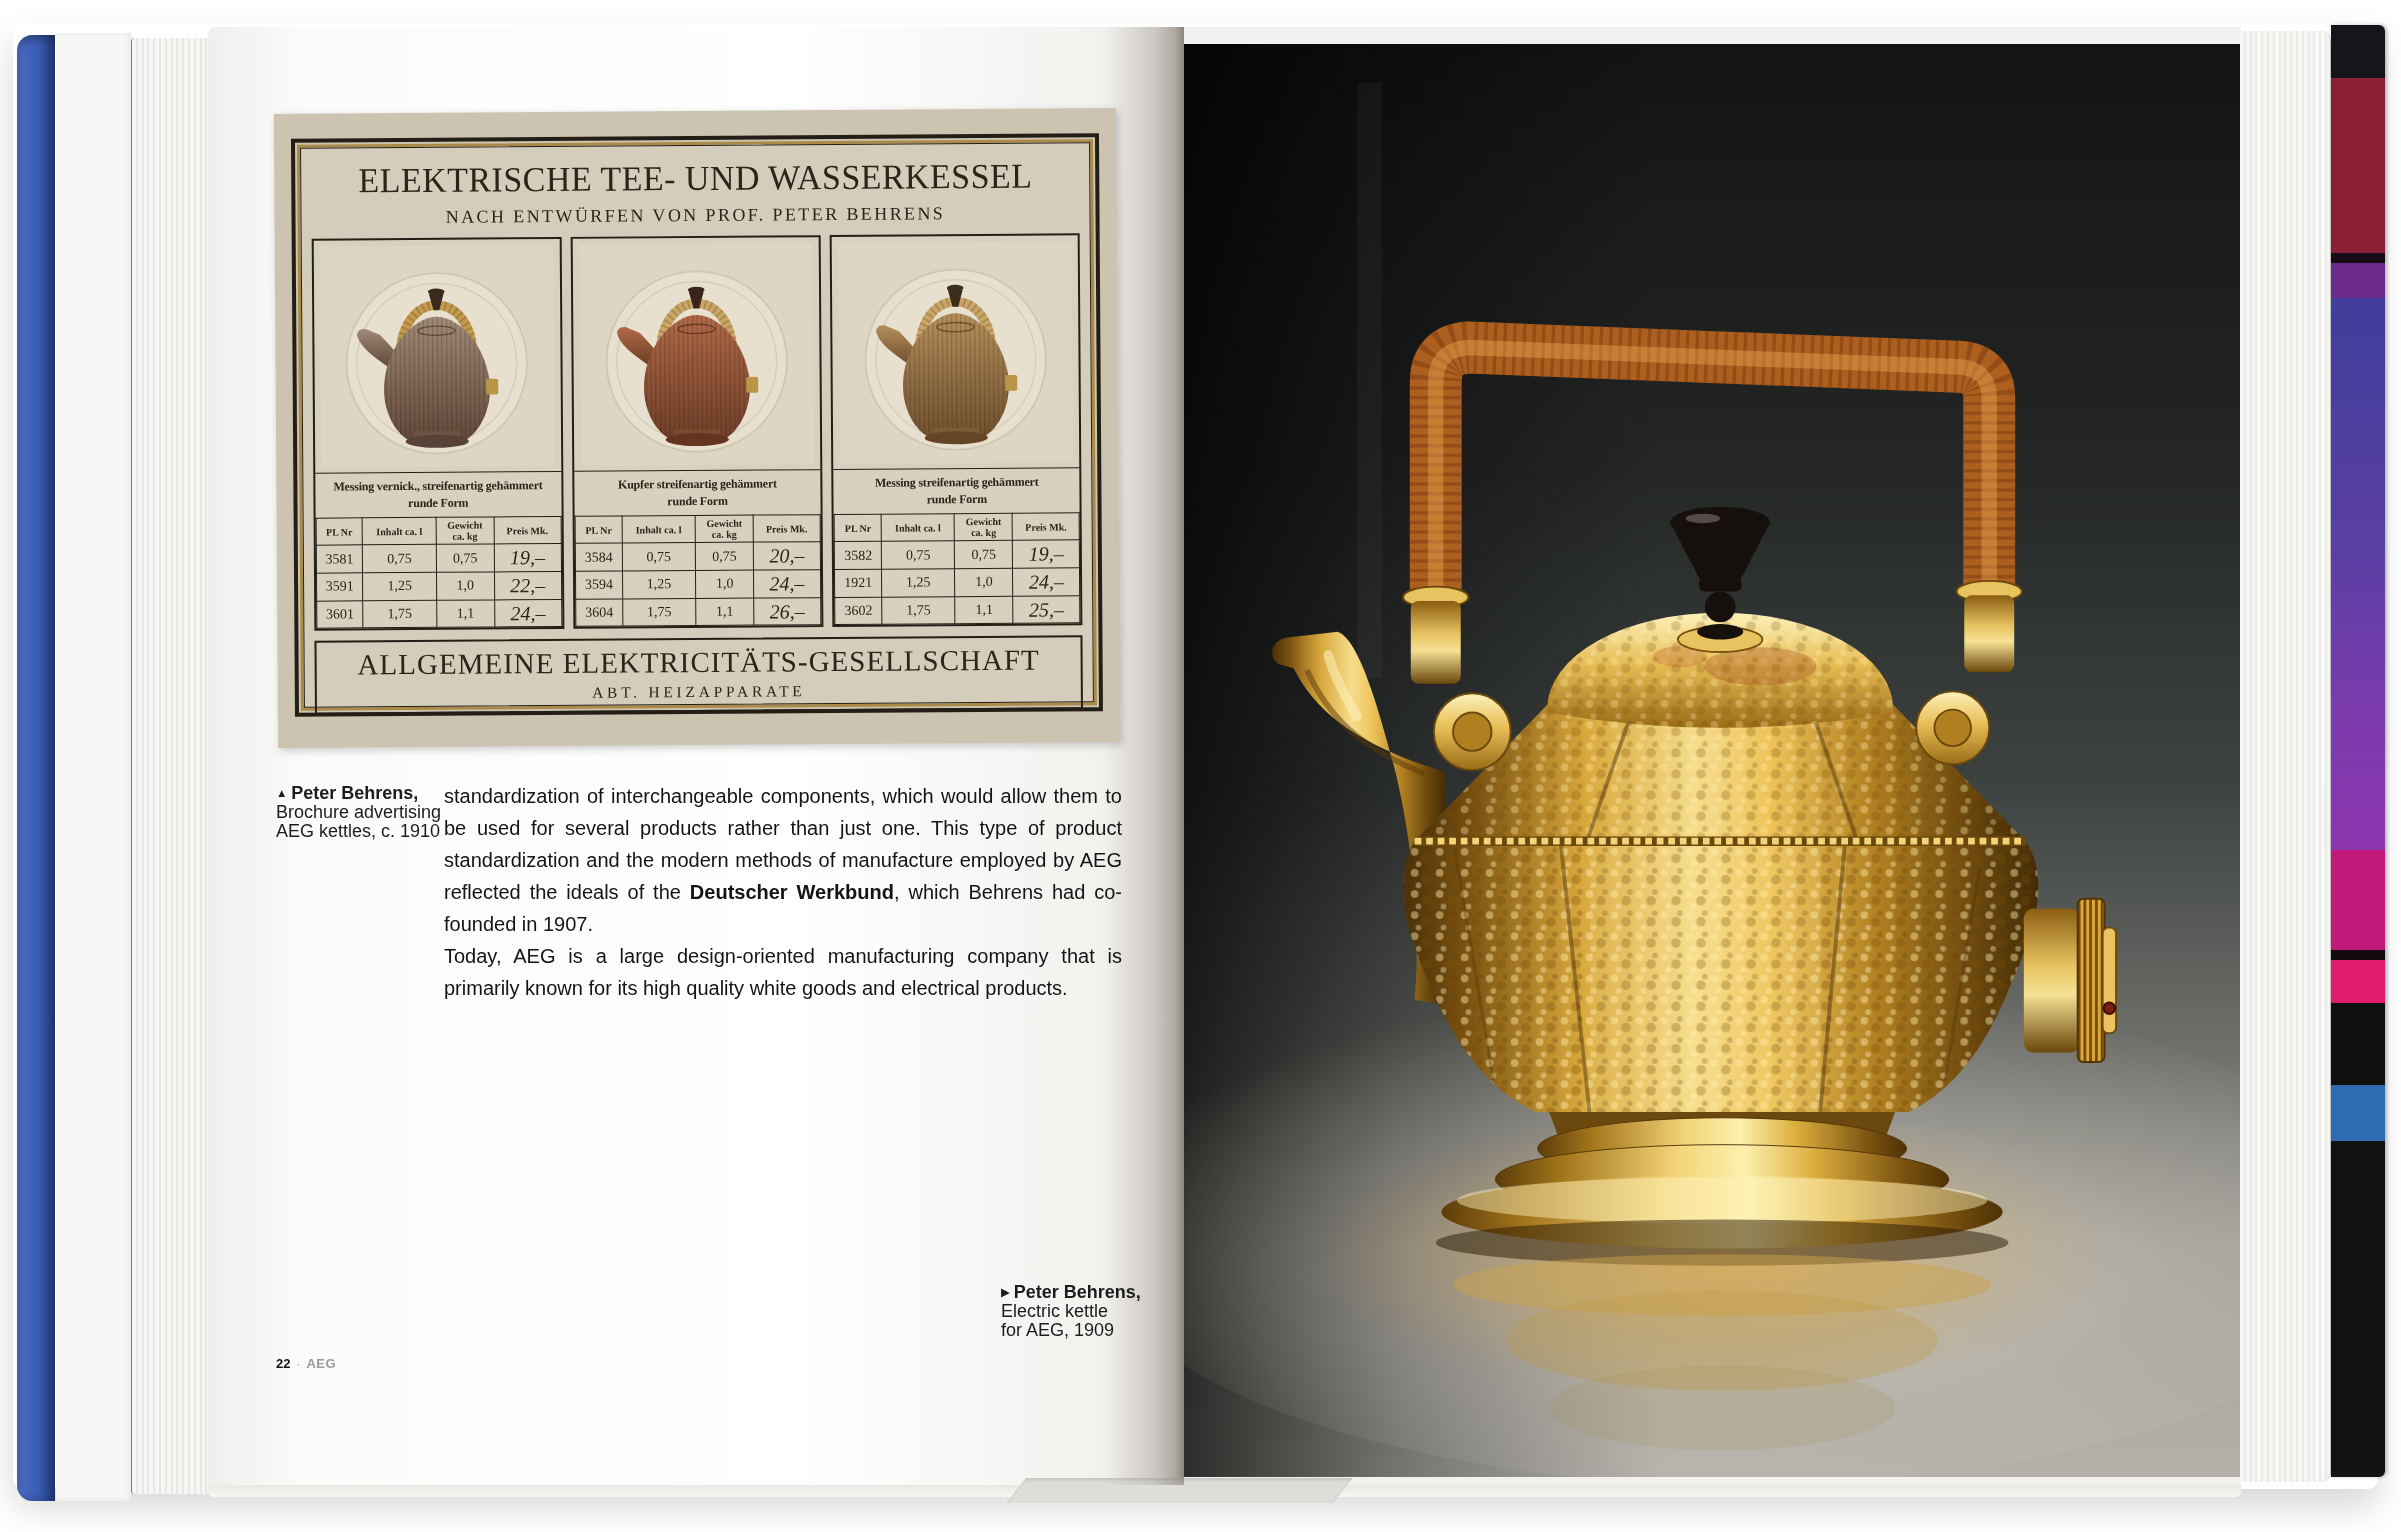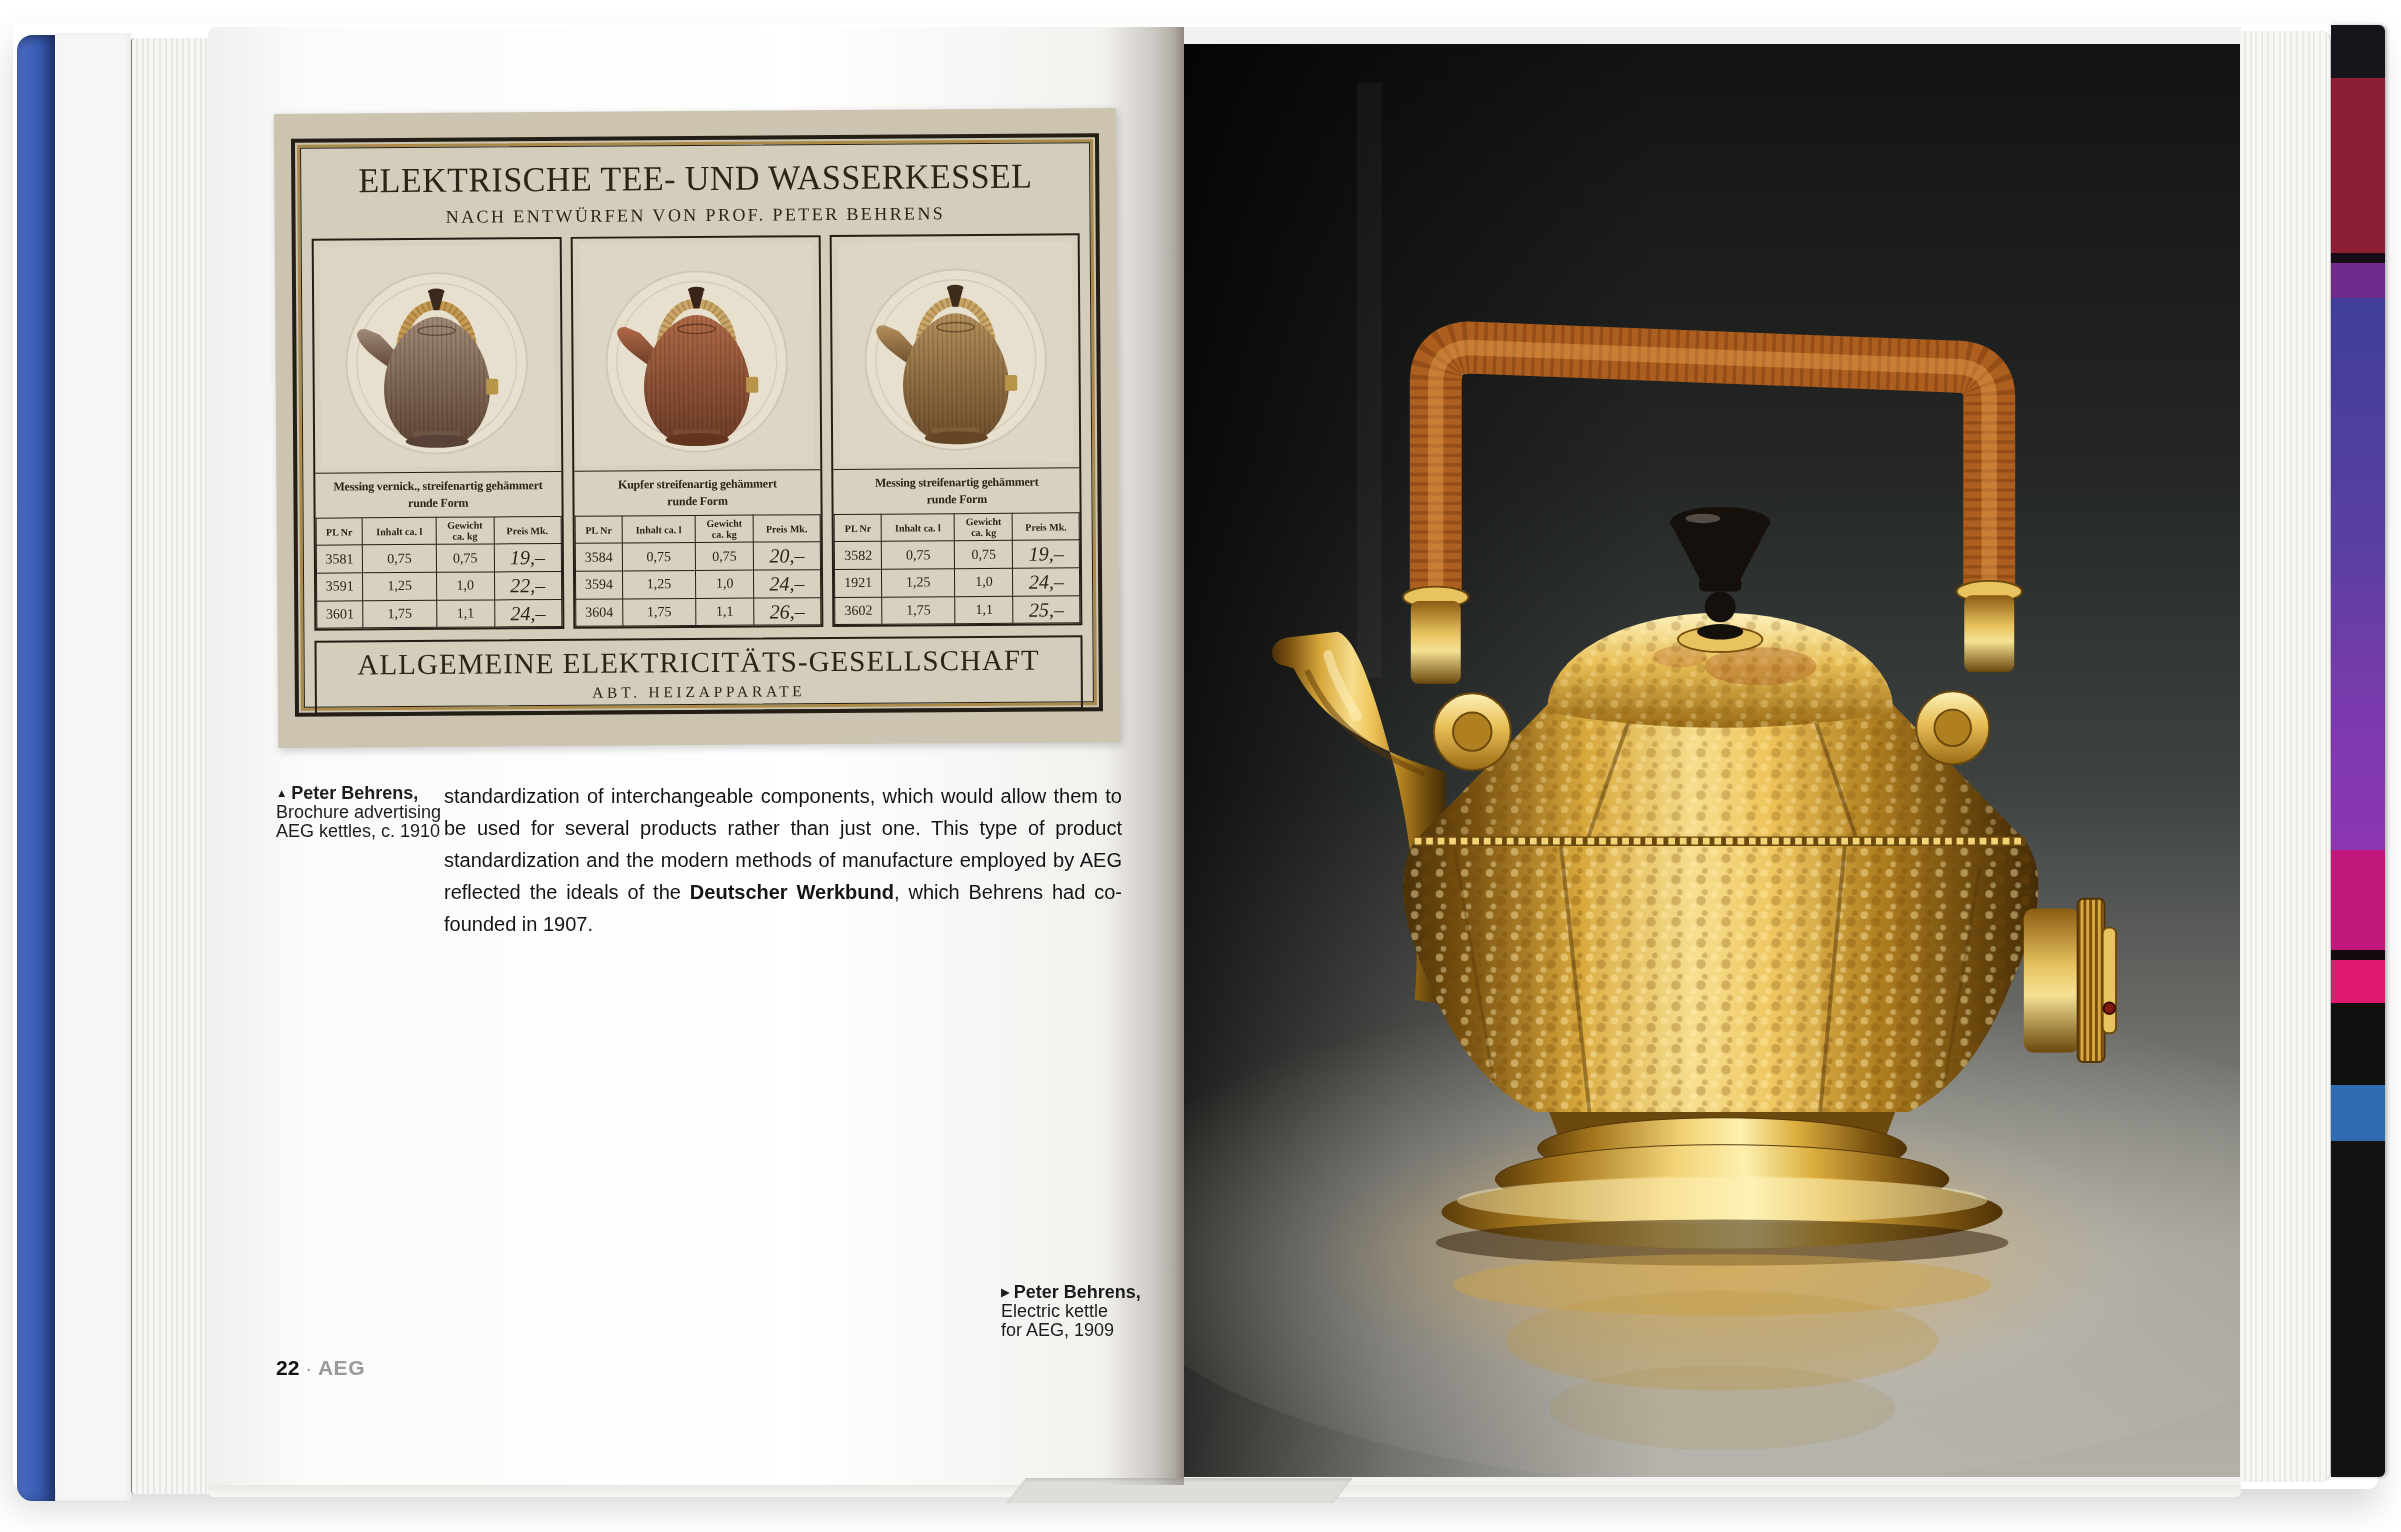--- a/index.html
+++ b/index.html
@@ -63,21 +63,21 @@
   .b-bottom .l2{font-size:15.4px;letter-spacing:3.8px;margin-top:3.8px;}
 
   
   .cap{position:absolute;font-size:18px;line-height:19px;color:#1c1c1c;}
   .cap .tri{font-size:11.5px;vertical-align:1.9px;margin-right:3.8px;}
   .cap-left{left:276px;top:784px;width:173px;}
   .cap-right{left:1001px;top:1283px;width:154px;}
   .bodytext{position:absolute;left:444px;top:780px;width:678px;font-size:20px;line-height:32px;
             color:#141414;text-align:justify;}
   .bodytext p{margin:0;}
-  .folio{position:absolute;left:276px;top:1356px;font-size:21px;color:#111;}
+  .folio{position:absolute;left:276px;top:1356px;font-size:13px;color:#111;}
   .folio .num{font-weight:bold;}
   .folio .sep{color:#9a9a98;margin:0 5.8px;}
   .folio .sec{color:#9a9a98;font-weight:bold;letter-spacing:0.5px;}
 </style>
 </head>
 <body>
 
 <div id="canvas">
 
   <div class="book-shadow"></div>
@@ -484,20 +484,21 @@
   <div class="cap cap-left">
     <div>
       <span class="tri">▲</span><b>Peter Behrens,</b>
     </div>
     <div>Brochure advertising</div>
     <div>AEG kettles, c. 1910</div>
   </div>
 
   <div class="bodytext">
     <p><span>standardization of interchangeable components, which would allow them to be used for several products rather than just one. This type of product standardization and the modern methods of manufacture employed by AEG reflected the ideals of the </span><b>Deutscher Werkbund</b><span>, which Behrens had co-founded in 1907.</span></p>
+    <p>Today, AEG is a large design-oriented manufacturing company that is primarily known for its high quality white goods and electrical products.</p>
   </div>
 
   <div class="cap cap-right">
     <div>
       <span class="tri">▶</span><b>Peter Behrens,</b>
     </div>
     <div>Electric kettle</div>
     <div>for AEG, 1909</div>
   </div>
 

